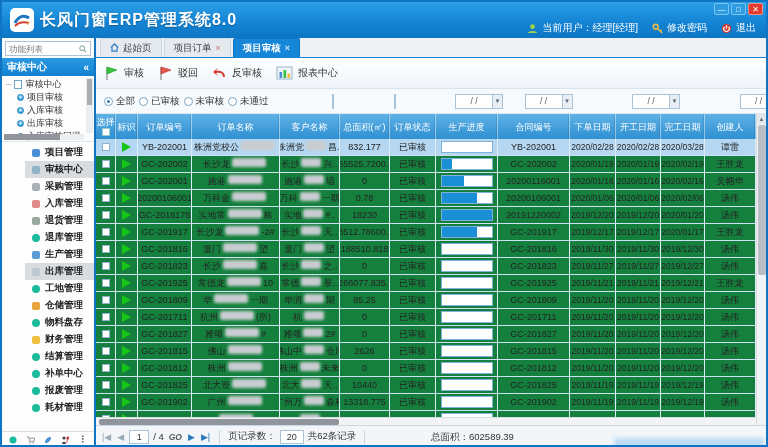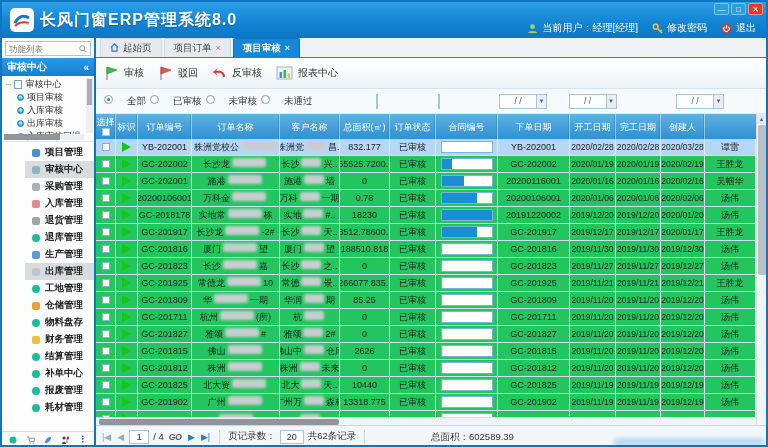--- a/index.html
+++ b/index.html
@@ -54,38 +54,38 @@
 
   
   .toolbar { height:31px; background:linear-gradient(180deg,#ffffff,#eef4f9); border-bottom:1px solid #d7e3ed; display:flex; align-items:center; padding-left:8px; gap:14px; }
   .tbtn { display:flex; align-items:center; gap:4px; font-size:10px; color:#333; cursor:default; }
   .tbtn svg { display:block; }
 
   
   .filterbar { height:25px; background:#f7fafc; border-bottom:1px solid #dde7ef; display:flex; align-items:center; padding-left:8px; gap:6px; font-size:9.5px; color:#333; white-space:nowrap; overflow:hidden; }
   .radio { width:9px; height:9px; border-radius:50%; border:1px solid #7da4c2; background:#fff; display:inline-block; position:relative; flex:none; }
   .radio.on::after { content:""; position:absolute; left:2px; top:2px; width:3px; height:3px; border-radius:50%; background:#2d79c0; }
-  .ritem { display:flex; gap:14px; margin-right:4px; }
+  .ritem { display:flex; align-items:center; gap:3px; margin-right:4px; }
   .fin { height:15px; border:1px solid #a9c3d8; background:#fff; }
   .fin.cust { width:60px; }
   .fin.ordr { width:56px; }
   .datein { height:15px; border:1px solid #a9c3d8; background:#fff; display:flex; align-items:center; font-size:8.5px; color:#555; }
   .datein .dv { width:36px; text-align:center; }
   .datein .dd { width:10px; height:13px; background:#e8eef4; border-left:1px solid #a9c3d8; font-size:6px; text-align:center; line-height:13px; color:#567; }
   .flabel { flex:none;margin-top:45px; }
 
   
   .grid { position:relative; flex:1; display:flex; overflow:hidden; }
   .gridcols { flex:1; display:flex; flex-direction:column; overflow:hidden; }
   .gcols { display:grid; grid-template-columns:20px 22px 54px 88px 60px 50px 46px 62px 72px 46px 45px 44px 1fr; }
   .thead { height:25px; background:linear-gradient(180deg,#5fb1e5,#2f90d2); color:#fff; font-size:9px; }
   .thead .hc { display:flex; flex-direction:column; align-items:center; justify-content:center; border-right:1px solid rgba(255,255,255,.45); box-shadow:inset -1px 0 0 rgba(30,100,150,.25); line-height:10px; }
   .hcb { width:8px; height:8px; background:#fff; border:1px solid #9cc; margin-top:1px; }
   .tbody { flex:1; overflow:hidden; background:#fff; }
-  .trow { height:17px; border-bottom:1px solid #cde3f3; background:#22c55e; }
+  .trow { height:17px; border-bottom:1px solid #cde3f3; background:#15803d; }
   .trow.sel { background:#b5d7f1; }
   .trow > div { display:flex; align-items:center; justify-content:center; border-right:1px solid #dcecf8; font-size:9px; color:#222; overflow:hidden; white-space:nowrap; }
   .trow .datec { font-size:8.5px; }
   .cb { width:8px; height:8px; border:1px solid #8fb2cc; background:#fff; }
   .gflag { width:0; height:0; border-top:5px solid transparent; border-bottom:5px solid transparent; border-left:9px solid #17c517; }
   .blurb { display:inline-block; height:9px; background:#c9cdd1; border-radius:2px; filter:blur(1.5px); margin:0 2px; }
   .progress-box { width:52px; height:12px; border:1px solid #7fb2d8; background:#fff; }
   .progress-fill { height:100%; background:#1b8fd6; }
   .vscroll { width:10px; background:#f1f3f5; border-left:1px solid #d8dde2; display:flex; flex-direction:column; align-items:center; }
   .varrow { width:10px; height:10px; font-size:6px; line-height:10px; text-align:center; color:#667; background:#e4e8ec; }
@@ -402,20 +402,23 @@
               <div class="hc">
                 <span>客户名称</span>
               </div>
               <div class="hc">
                 <span>总面积(㎡)</span>
               </div>
               <div class="hc">
                 <span>订单状态</span>
               </div>
               <div class="hc">
+                <span>生产进度</span>
+              </div>
+              <div class="hc">
                 <span>合同编号</span>
               </div>
               <div class="hc">
                 <span>下单日期</span>
               </div>
               <div class="hc">
                 <span>开工日期</span>
               </div>
               <div class="hc">
                 <span>完工日期</span>

